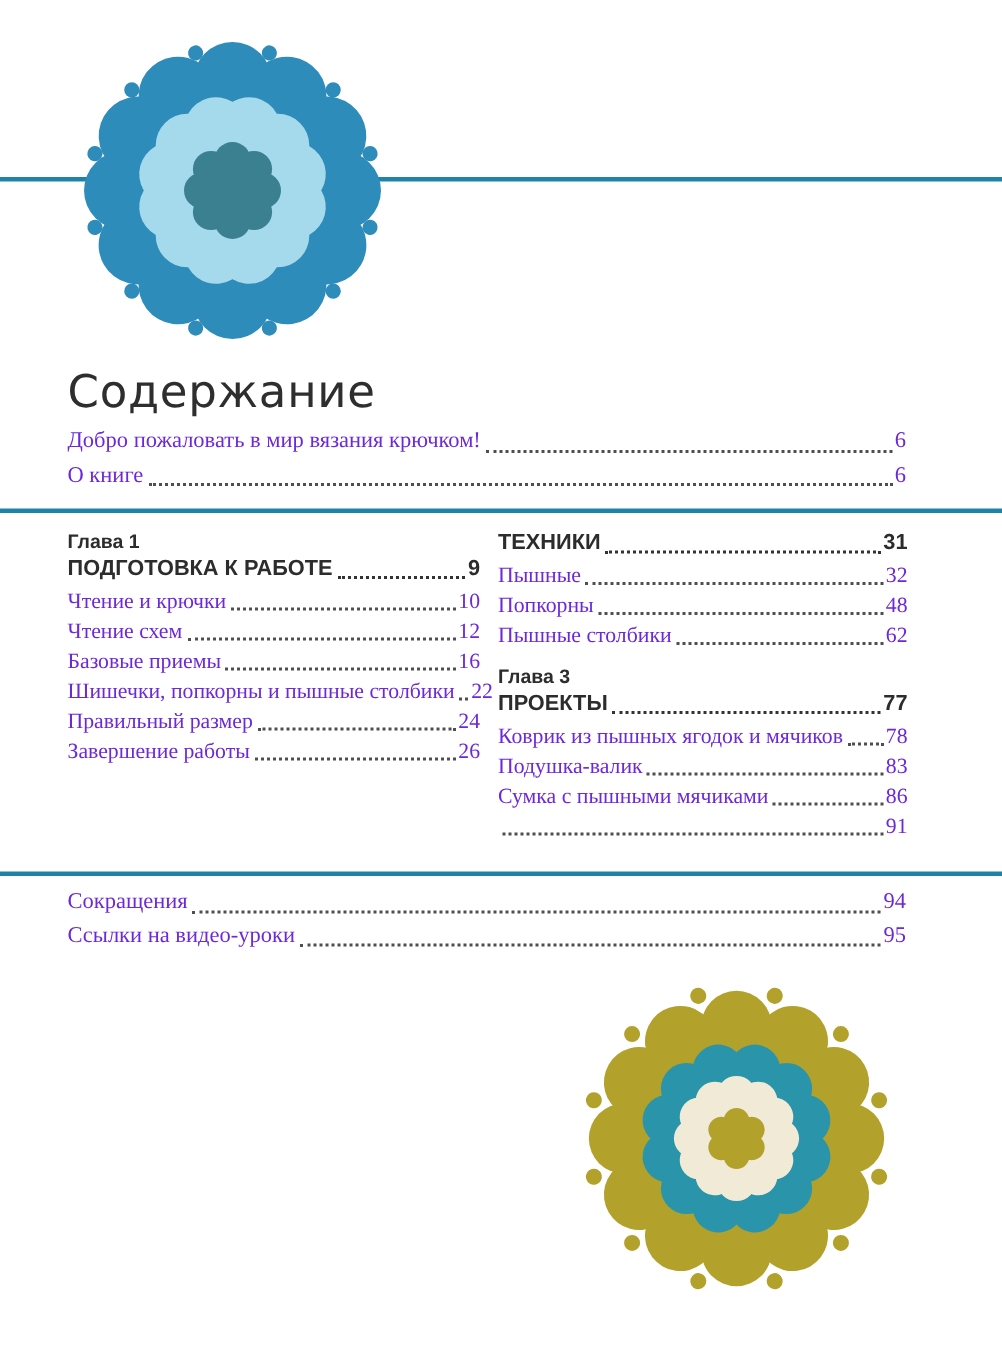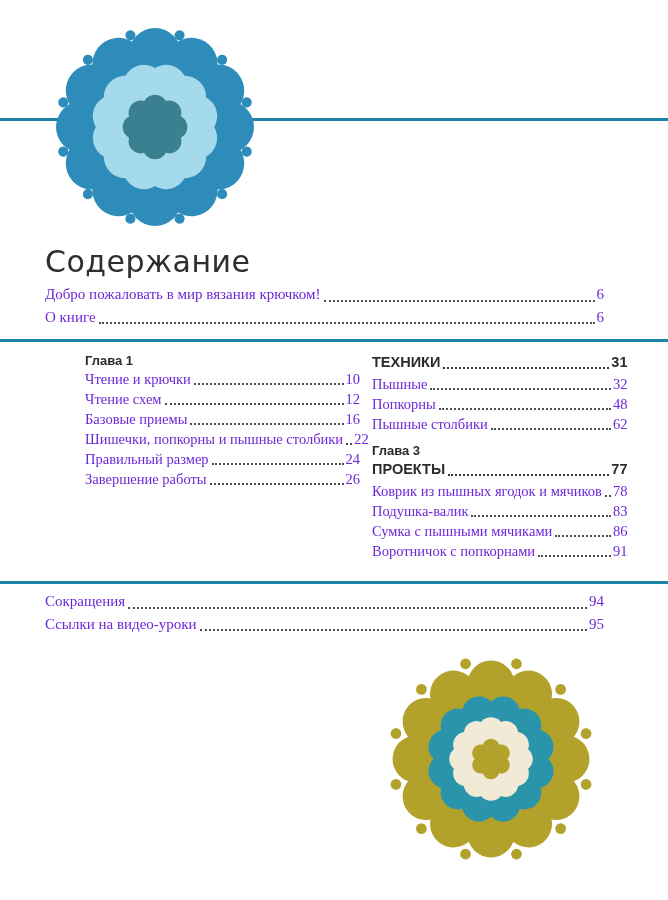--- a/index.html
+++ b/index.html
@@ -60,21 +60,21 @@
   }
   .row .pg { white-space: nowrap; }
 
   .columns {
     position: absolute;
     left: 45px; top: 352px;
     width: 560px;
     display: flex;
     z-index: 3;
   }
-  .col-left  { width: 287px; padding-right: 12px; margin-left: 40px; }
+  .col-left  { width: 287px; padding-right: 12px; }
   .col-right { flex: 1; }
 
   .section + .section { margin-top: 8px; }
 
   .ch-label {
     font-family: "Liberation Sans", sans-serif;
     font-weight: bold;
     font-size: 13px;
     line-height: 17px;
     color: #2c2c2c;
@@ -175,20 +175,25 @@
       <span class="dots"></span>
       <span class="pg">6</span>
     </div>
   </div>
 
   <div class="columns">
 
     <div class="col-left">
       <div class="section">
         <div class="ch-label">Глава 1</div>
+        <div class="row ch-row">
+          <span class="label">ПОДГОТОВКА К РАБОТЕ</span>
+          <span class="dots"></span>
+          <span class="pg">9</span>
+        </div>
         <div class="items">
           <div class="row">
             <span class="label">Чтение и крючки</span>
               <span class="dots"></span>
               <span class="pg">10</span>
           </div>
           <div class="row">
             <span class="label">Чтение схем</span>
               <span class="dots"></span>
               <span class="pg">12</span>
@@ -260,21 +265,20 @@
             <span class="label">Подушка-валик</span>
               <span class="dots"></span>
               <span class="pg">83</span>
           </div>
           <div class="row">
             <span class="label">Сумка с пышными мячиками</span>
               <span class="dots"></span>
               <span class="pg">86</span>
           </div>
           <div class="row">
-            <span class="label">Воротничок с попкорнами</span>
               <span class="dots"></span>
               <span class="pg">91</span>
           </div>
         </div>
       </div>
     </div>
 
   </div>
 
   <div class="list footer-list">

